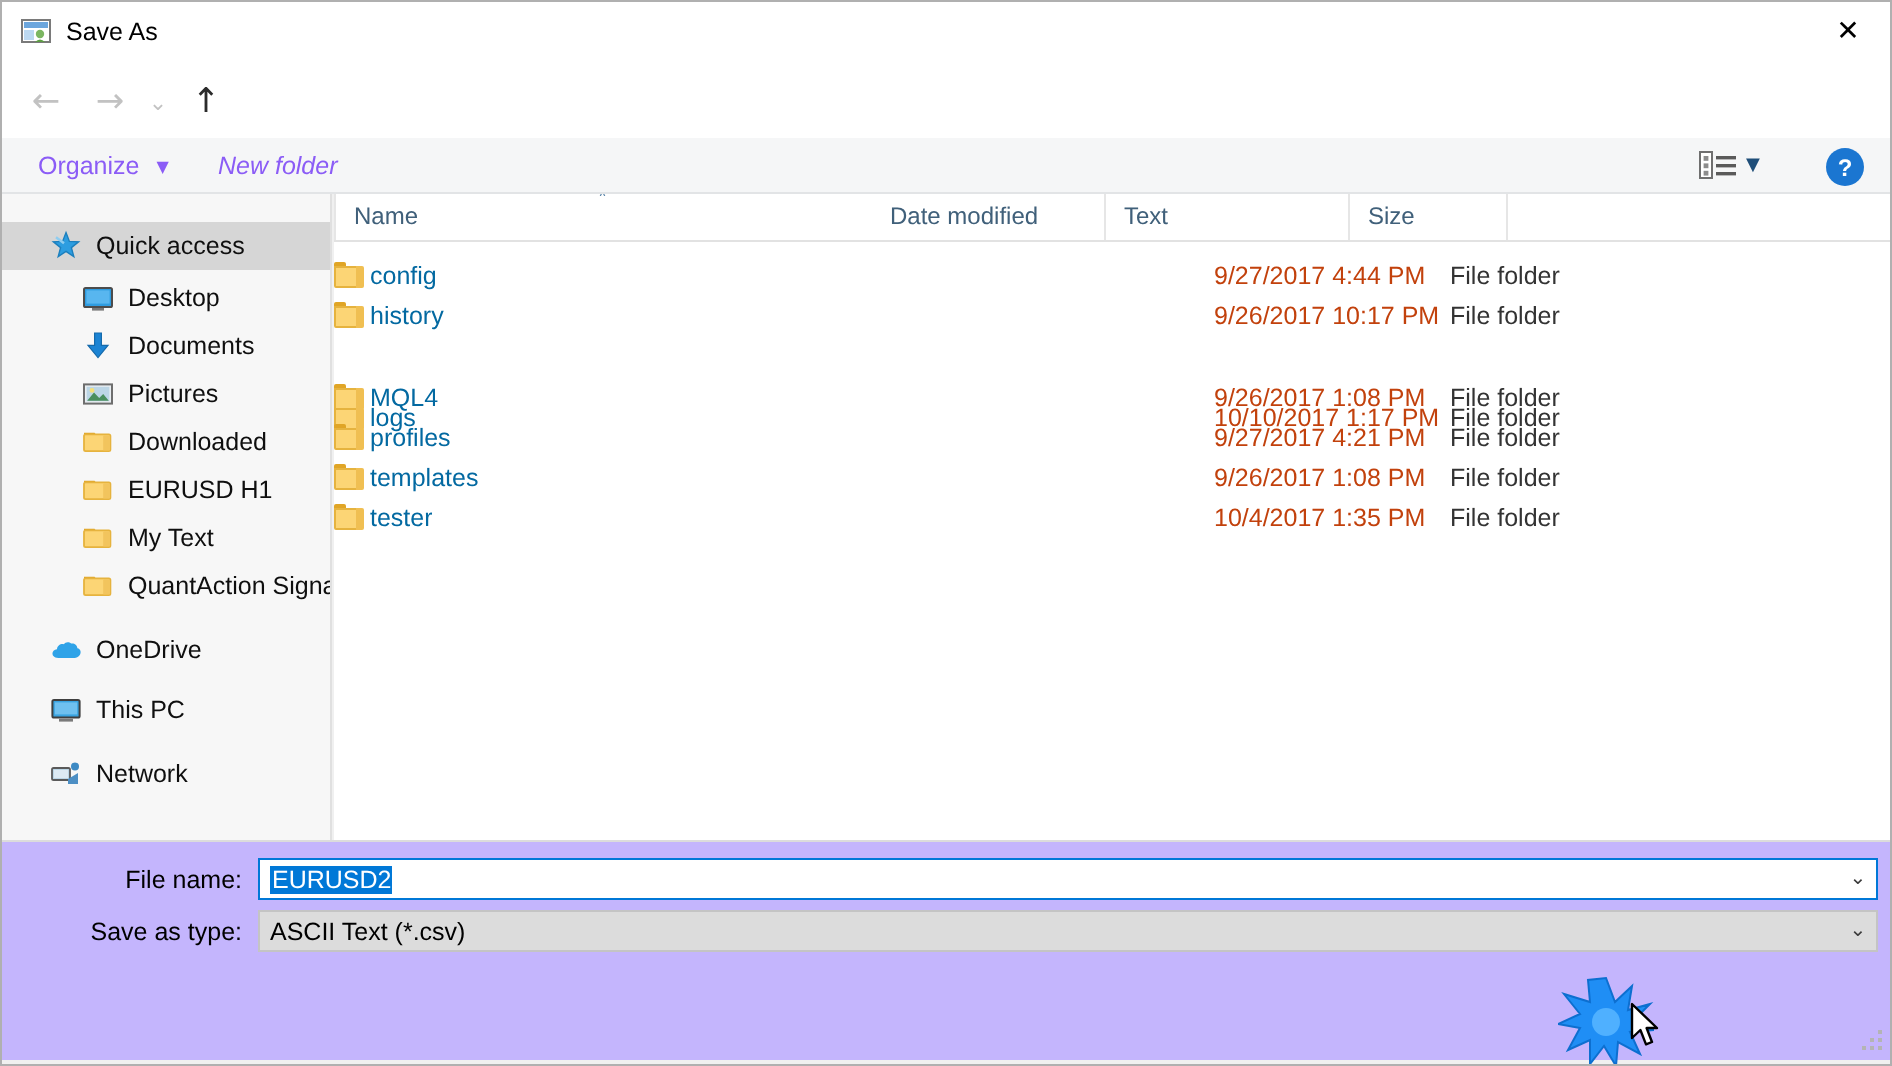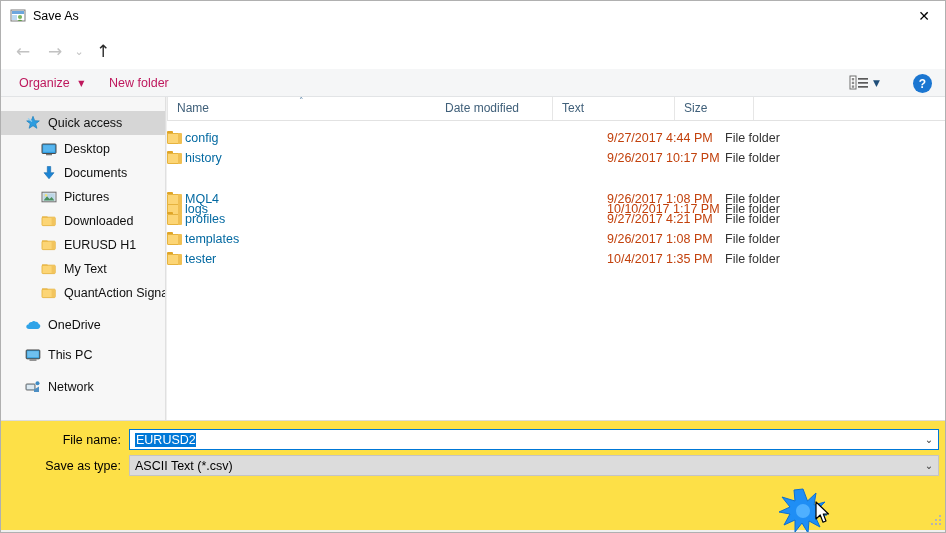--- a/index.html
+++ b/index.html
@@ -185,34 +185,34 @@
     width: 946px; height: 28px;
     background: #f5f6f7;
     border-bottom: 1px solid #e2e4e6;
     box-sizing: border-box;
   }
   .tb-item {
     position: absolute;
     top: 5px;
     height: 19px;
     font-size: 12.5px;
-    color: #be185d;
+    color: #8b5cf6;
     line-height: 19px;
     padding: 0 5px;
     cursor: default;
     white-space: nowrap;
   }
   #tb-organize { left: 13px; }
   #tb-organize .caret {
     font-size: 8px;
     margin-left: 5px;
     vertical-align: middle;
     font-family: "DejaVu Sans", sans-serif;
   }
-  #tb-newfolder { left: 103px; }
+  #tb-newfolder { left: 103px; font-style: italic; }
   .view-btn {
     position: absolute;
     left: 848px; top: 4px;
     width: 22px; height: 20px;
     cursor: default;
   }
   .view-caret {
     position: absolute;
     left: 872px; top: 9px;
     font-size: 9px;
@@ -353,21 +353,21 @@
     width: 4px; height: 11px;
     background: #f0bf52;
     border-radius: 0 1px 1px 0;
   }
 
   
   .bottom {
     position: absolute;
     left: 0; top: 419px;
     width: 946px; height: 110px;
-    background: #fde047;
+    background: #c4b5fd;
     border-top: 1px solid #dcdcdc;
     box-sizing: border-box;
   }
   .form-label {
     position: absolute;
     font-size: 12.5px;
     color: #000;
     text-align: right;
     white-space: nowrap;
   }

